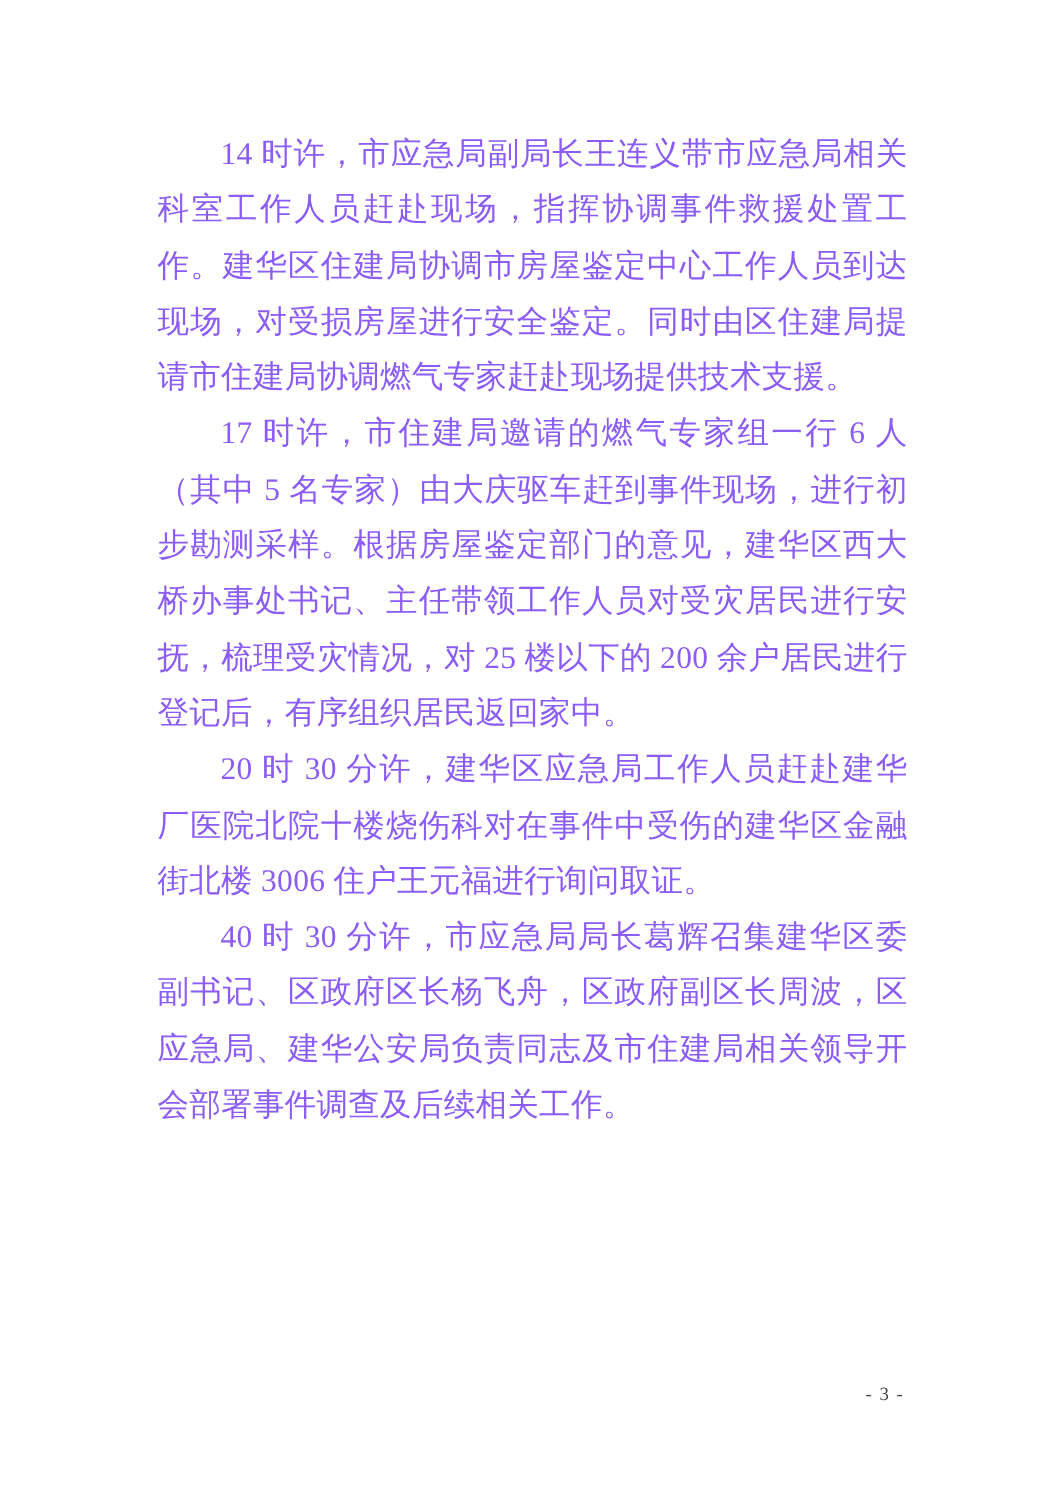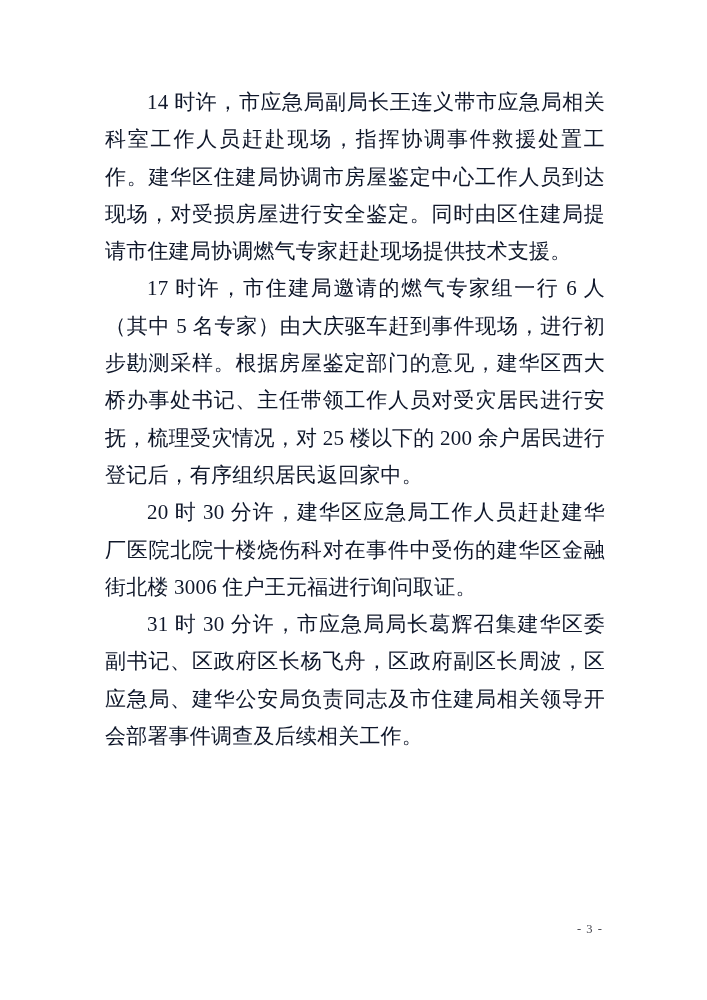--- a/index.html
+++ b/index.html
@@ -14,21 +14,21 @@
     height: 1000px;
     background: #ffffff;
     overflow: hidden;
     font-family: "Liberation Serif", "DejaVu Serif", serif;
   }
   .doc-body {
     position: absolute;
     left: 105px;
     top: 84px;
     width: 500px;
-    color: #0f172a;
+    color: #8b5cf6;
   }
   .para {
     margin: 0;
     padding: 0;
     font-size: 21px;
     line-height: 37.3px;
     text-indent: 2em;
     text-align: justify;
     text-justify: inter-ideograph;
     letter-spacing: 0.2px;
@@ -46,16 +46,16 @@
   }
 </style>
 </head>
 <body>
 
 <div class="page">
   <div class="doc-body">
     <p class="para">14 时许，市应急局副局长王连义带市应急局相关科室工作人员赶赴现场，指挥协调事件救援处置工作。建华区住建局协调市房屋鉴定中心工作人员到达现场，对受损房屋进行安全鉴定。同时由区住建局提请市住建局协调燃气专家赶赴现场提供技术支援。</p>
     <p class="para">17 时许，市住建局邀请的燃气专家组一行 6 人（其中 5 名专家）由大庆驱车赶到事件现场，进行初步勘测采样。根据房屋鉴定部门的意见，建华区西大桥办事处书记、主任带领工作人员对受灾居民进行安抚，梳理受灾情况，对 25 楼以下的 200 余户居民进行登记后，有序组织居民返回家中。</p>
     <p class="para">20 时 30 分许，建华区应急局工作人员赶赴建华厂医院北院十楼烧伤科对在事件中受伤的建华区金融街北楼 3006 住户王元福进行询问取证。</p>
-    <p class="para">31 时 30 分许，市应急局局长葛辉召集建华区委副书记、区政府区长杨飞舟，区政府副区长周波，区应急局、建华公安局负责同志及市住建局相关领导开会部署事件调查及后续相关工作。</p>
+    <p class="para">40 时 30 分许，市应急局局长葛辉召集建华区委副书记、区政府区长杨飞舟，区政府副区长周波，区应急局、建华公安局负责同志及市住建局相关领导开会部署事件调查及后续相关工作。</p>
   </div>
   <div class="page-number">- 3 -</div>
 </div>
 
 </body></html>

